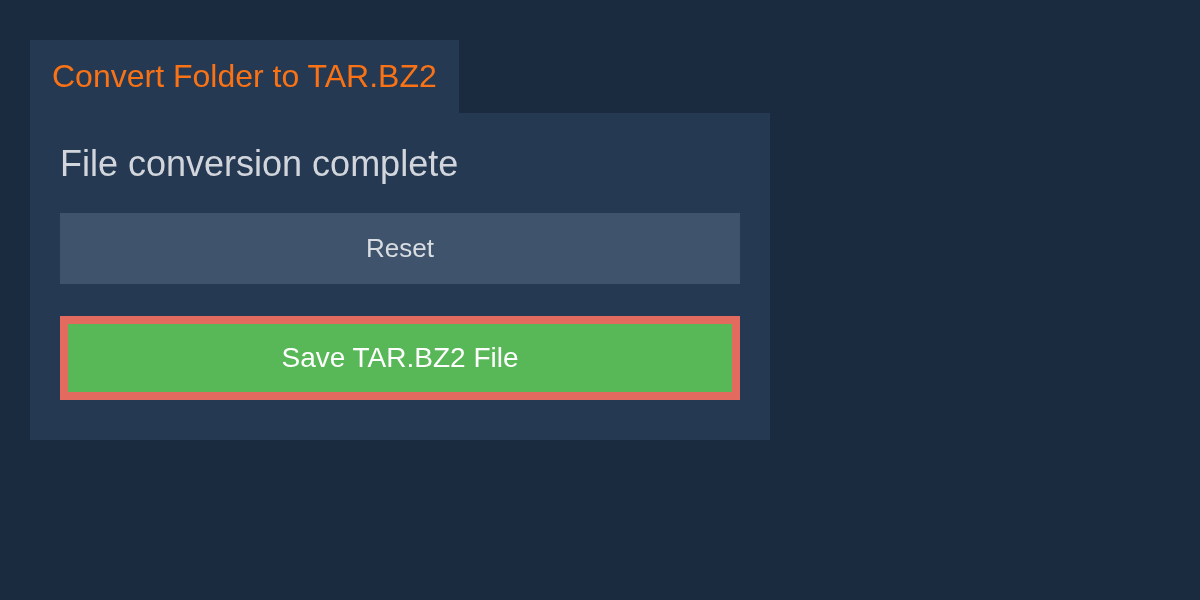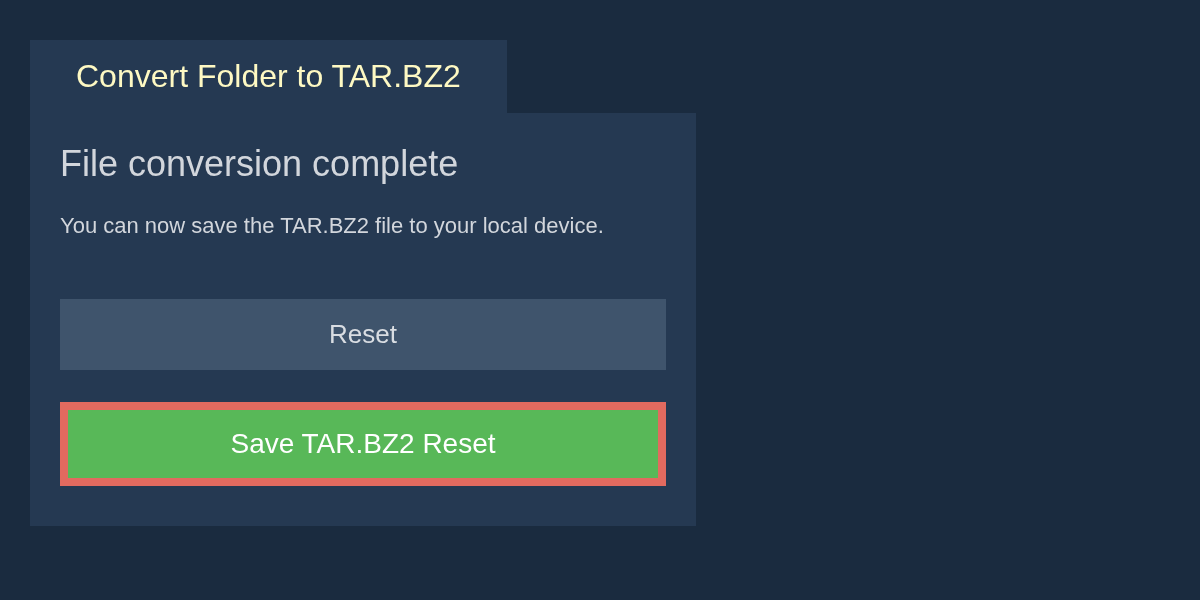--- a/index.html
+++ b/index.html
@@ -14,29 +14,29 @@
       font-family: -apple-system, BlinkMacSystemFont, "Segoe UI", "Helvetica Neue", Arial, sans-serif;
       font-weight: 300;
       overflow: hidden;
     }
     .container {
       padding: 40px 30px;
     }
     .tab-header {
       display: inline-block;
       background-color: #253952;
-      padding: 18px 46px;
-      color: #fef9c3;
+      padding: 18px 22px;
+      color: #f97316;
       font-size: 32px;
       font-weight: 300;
     }
     .panel {
       background-color: #253952;
       padding: 30px 30px 40px 30px;
-      width: 666px;
+      width: 740px;
     }
     .panel-title {
       color: #d2d6dc;
       font-size: 36px;
       font-weight: 300;
       margin-bottom: 28px;
     }
     .panel-message {
       color: #d2d6dc;
       font-size: 22px;
@@ -72,19 +72,18 @@
   </style>
 </head>
 <body>
 
 <div class="container">
   <div class="tab-header">
     <span>Convert Folder to TAR.BZ2</span>
   </div>
   <div class="panel">
     <h1 class="panel-title">File conversion complete</h1>
-    <p class="panel-message">You can now save the TAR.BZ2 file to your local device.</p>
     <div class="button-row">
       <button class="reset-button">Reset</button>
-      <button class="save-button">Save TAR.BZ2 Reset</button>
+      <button class="save-button">Save TAR.BZ2 File</button>
     </div>
   </div>
 </div>
 
 </body></html>

